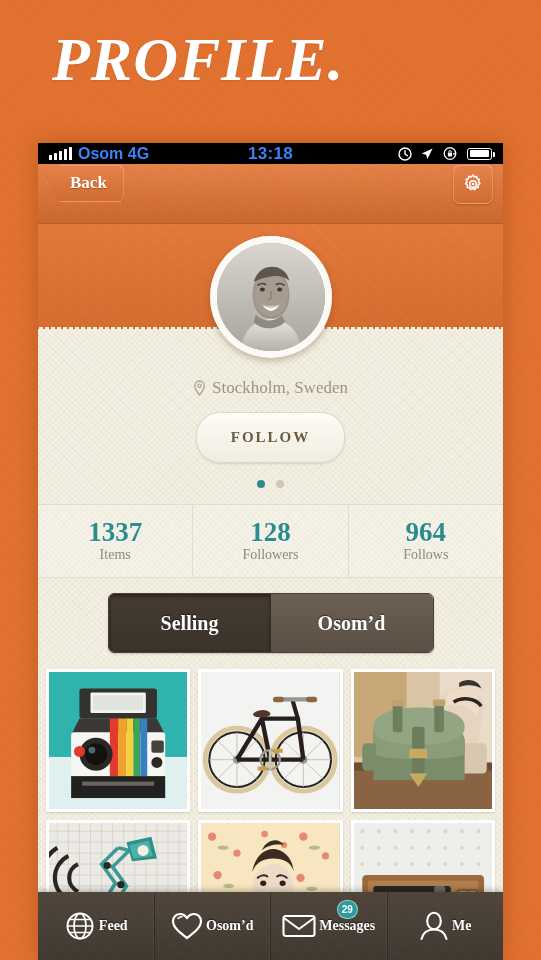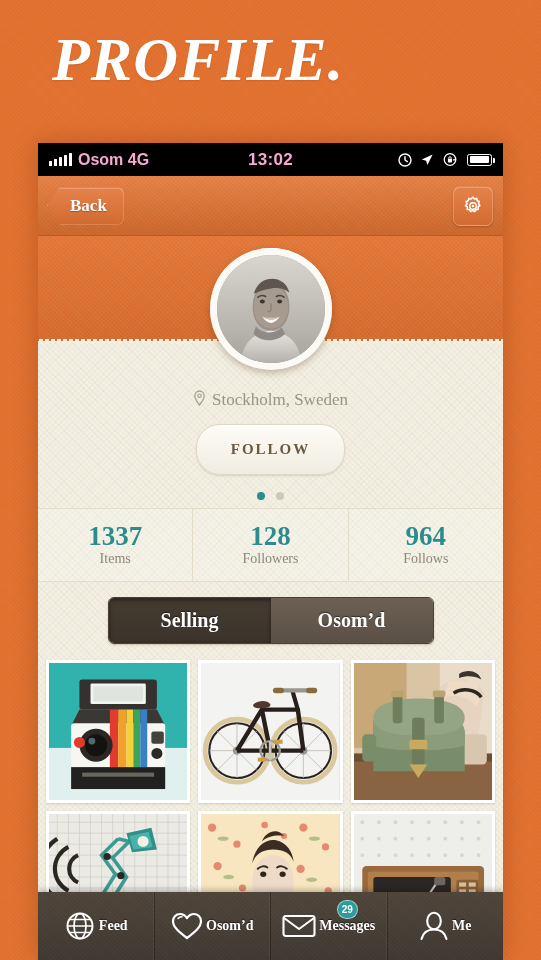--- a/index.html
+++ b/index.html
@@ -26,21 +26,21 @@
   
   #phone {
     position:absolute; left:38px; top:143px;
     width:465px; height:817px;
     overflow:hidden;
     box-shadow:0 0 22px rgba(90,35,5,.28);
   }
 
   
   .statusbar {
-    height:33px; background:#000; color:#f9a8d4;
+    height:21px; background:#000; color:#3b82f6;
     display:flex; align-items:center; padding:0 11px;
     font-size:16px; font-weight:700;
   }
   .sb-left { display:flex; align-items:center; gap:6px; flex:1; }
   .sig { display:flex; align-items:flex-end; gap:2px; height:13px; }
   .sig i { display:block; width:3px; background:#fff; border-radius:.5px; }
   .sig i:nth-child(1){height:5px;} .sig i:nth-child(2){height:7px;}
   .sig i:nth-child(3){height:9px;} .sig i:nth-child(4){height:11px;}
   .sig i:nth-child(5){height:13px;}
   .sb-time { font-size:17px; font-weight:700; letter-spacing:.3px; }
@@ -50,21 +50,21 @@
   .batt i { position:absolute; left:1.5px; top:1.5px; bottom:1.5px; width:19px; background:#fff; border-radius:1px; }
 
   
   .navbar {
     height:60px; position:relative;
     background:linear-gradient(#e07a3e,#d0622a);
     background-image:
       linear-gradient(rgba(255,255,255,.10),rgba(0,0,0,.10)),
       repeating-linear-gradient(45deg, rgba(255,255,255,.04) 0 1px, transparent 1px 3px);
     border-bottom:1px solid rgba(120,48,12,.45);
-    display:flex; align-items:center;
+    display:flex; 
   }
   .nav-title {
     position:absolute; left:0; right:0; text-align:center;
     font-family:"Liberation Serif", serif; font-weight:700;
     font-size:25px; color:#fff;
     text-shadow:0 1px 1px rgba(120,45,10,.55);
   }
   .back-btn {
     position:relative; z-index:2; margin-left:9px;
     height:38px; padding:0 16px 0 22px;
@@ -121,38 +121,38 @@
     width:100%; height:100%; border-radius:50%; overflow:hidden;
     background:#b9b5ae; position:relative;
     box-shadow:inset 0 0 0 1px rgba(0,0,0,.10);
   }
   .avatar-photo svg { display:block; width:100%; height:100%; }
 
   .location {
     padding-top:49px; text-align:center;
     font-family:"Liberation Serif", serif;
     font-size:17px; color:#9a9384;
-    display:flex; align-items:flex-start; justify-content:center; gap:6px;
+    display:flex; align-items:center; justify-content:center; gap:6px;
   }
   .follow-wrap { text-align:center; padding-top:14px; }
   .follow-btn {
     display:inline-block; padding:16px 34px;
     background:linear-gradient(#fdfcf6,#f0ece0);
     border:1px solid #ded8c6; border-radius:24px;
     box-shadow:inset 0 1px 0 #fff, 0 1px 2px rgba(130,110,70,.22);
     font-family:"Liberation Serif", serif; font-weight:700;
     font-size:15px; letter-spacing:2px; color:#6b5a42;
   }
   .dots { display:flex; justify-content:center; gap:11px; padding-top:17px; }
   .dots i { width:8px; height:8px; border-radius:50%; background:#cdc8b8; display:block; }
   .dots i.on { background:#2c8c8c; }
 
   
   .stats {
-    margin-top:8px; display:flex;
+    margin-top:16px; display:flex;
     border-top:1px solid #e2dcc9; border-bottom:1px solid #e2dcc9;
     background:rgba(255,255,255,.18);
   }
   .stat { flex:1; text-align:center; padding:13px 0 14px; }
   .stat + .stat { border-left:1px solid #e2dcc9; }
   .stat .num {
     font-family:"Liberation Serif", serif; font-weight:700;
     font-size:27px; color:#2c8c8c; line-height:1.05;
     text-shadow:0 1px 0 rgba(255,255,255,.85);
   }
@@ -162,21 +162,21 @@
   }
 
   
   .seg-wrap { display:flex; justify-content:center; padding:15px 0 16px; }
   .seg {
     display:flex; border-radius:6px; overflow:hidden;
     border:1px solid #4a4036;
     box-shadow:0 1px 2px rgba(110,95,60,.30), inset 0 1px 0 rgba(255,255,255,.10);
   }
   .seg div {
-    width:162px; height:45px;
+    width:162px; height:58px;
     display:flex; align-items:center; justify-content:center;
     font-family:"Liberation Serif", serif; font-weight:700;
     font-size:20px; color:#fff;
     text-shadow:0 -1px 1px rgba(0,0,0,.55);
     background:linear-gradient(#6d6053,#5b5046);
     background-image:
       linear-gradient(#6d6053,#5b5046),
       repeating-linear-gradient(45deg, rgba(255,255,255,.03) 0 1px, transparent 1px 3px);
   }
   .seg div.active {
@@ -238,21 +238,21 @@
     <div class="sb-left">
       <span class="sig">
           <i></i>
           <i></i>
           <i></i>
           <i></i>
           <i></i>
         </span>
       <span>Osom 4G</span>
     </div>
-    <div class="sb-time">13:02</div>
+    <div class="sb-time">13:18</div>
     <div class="sb-right">
       <svg width="14" height="14" viewBox="0 0 14 14">
         <circle cx="7" cy="7" r="6" fill="none" stroke="#fff" stroke-width="1.4"></circle>
         <path d="M7 3.6V7l2.4 1.6" stroke="#fff" stroke-width="1.4" fill="none" stroke-linecap="round"></path>
       </svg>
       <svg width="14" height="14" viewBox="0 0 14 14">
         <path d="M12.6 1.6 1.8 6.4l4.3 1.3 1.3 4.3z" fill="#fff"></path>
       </svg>
       <svg width="17" height="15" viewBox="0 0 17 15">
         <circle cx="8" cy="7.5" r="5.8" fill="none" stroke="#fff" stroke-width="1.3"></circle>

